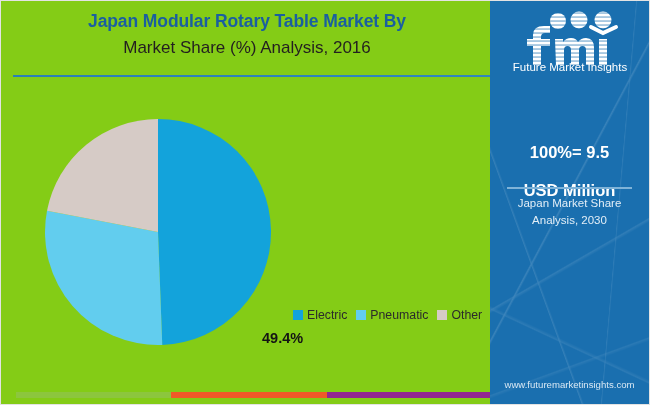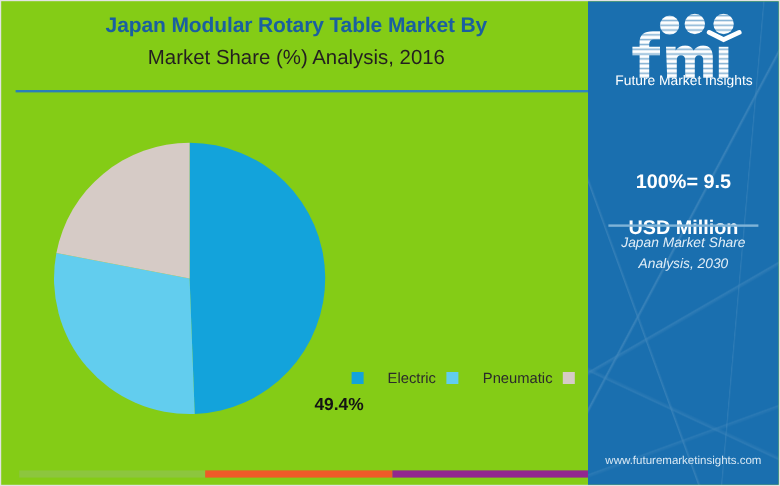--- a/index.html
+++ b/index.html
@@ -94,21 +94,21 @@
     left: 292px;
     top: 232px;
     display: flex;
     align-items: center;
     gap: 9px;
     white-space: nowrap;
   }
   .legend-item {
     display: flex;
     align-items: center;
-    gap: 20px;
+    gap: 4px;
   }
   .legend-swatch {
     width: 10px;
     height: 10px;
     flex: 0 0 auto;
   }
   .legend-text {
     font-size: 12.3px;
     color: #2b2b2b;
     line-height: 12px;
@@ -176,21 +176,20 @@
     left: 0;
     top: 194px;
     width: 159px;
     text-align: center;
   }
   .panel-sub-line {
     font-size: 11.5px;
     color: #e2eef7;
     line-height: 17px;
     white-space: nowrap;
-    font-style: italic;
   }
   #panel-url {
     position: absolute;
     left: 0;
     bottom: 16px;
     width: 159px;
     text-align: center;
     font-size: 9.6px;
     color: #d8e8f4;
     white-space: nowrap;

